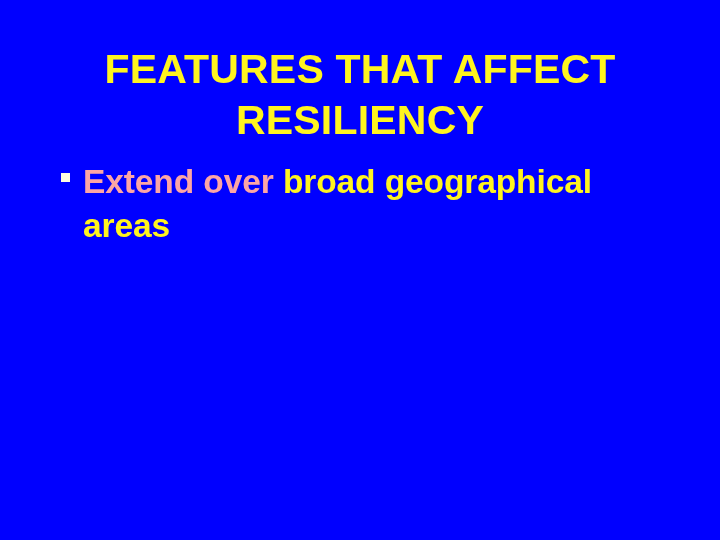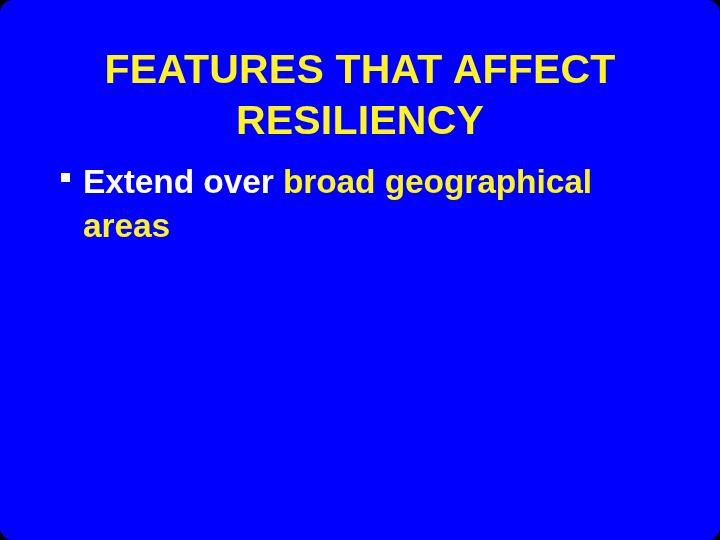--- a/index.html
+++ b/index.html
@@ -7,21 +7,20 @@
     padding: 0;
     background: #000;
   }
   #slide {
     position: relative;
     width: 720px;
     height: 540px;
     background: #0000FF;
     overflow: hidden;
     font-family: "Liberation Sans", sans-serif;
-    border-radius: 13px;
     -webkit-font-smoothing: antialiased;
   }
 
   
   #title {
     position: absolute;
     left: 40px;
     top: 44px;
     width: 640px;
     text-align: center;
@@ -51,21 +50,21 @@
     letter-spacing: -0.1px;
   }
   .bullet-marker {
     position: absolute;
     left: 3px;
     top: 13px;
     width: 9px;
     height: 9px;
     background: #FFFCE0;
   }
-  .txt-white { color: #ffffff; }
+  .txt-white { color: #fca5a5; }
   .txt-yellow { color: #FFF41F; }
 </style>
 </head>
 <body>
 
 <div id="slide">
 
   <div id="title">FEATURES THAT AFFECT RESILIENCY</div>
 
   <div id="body">

